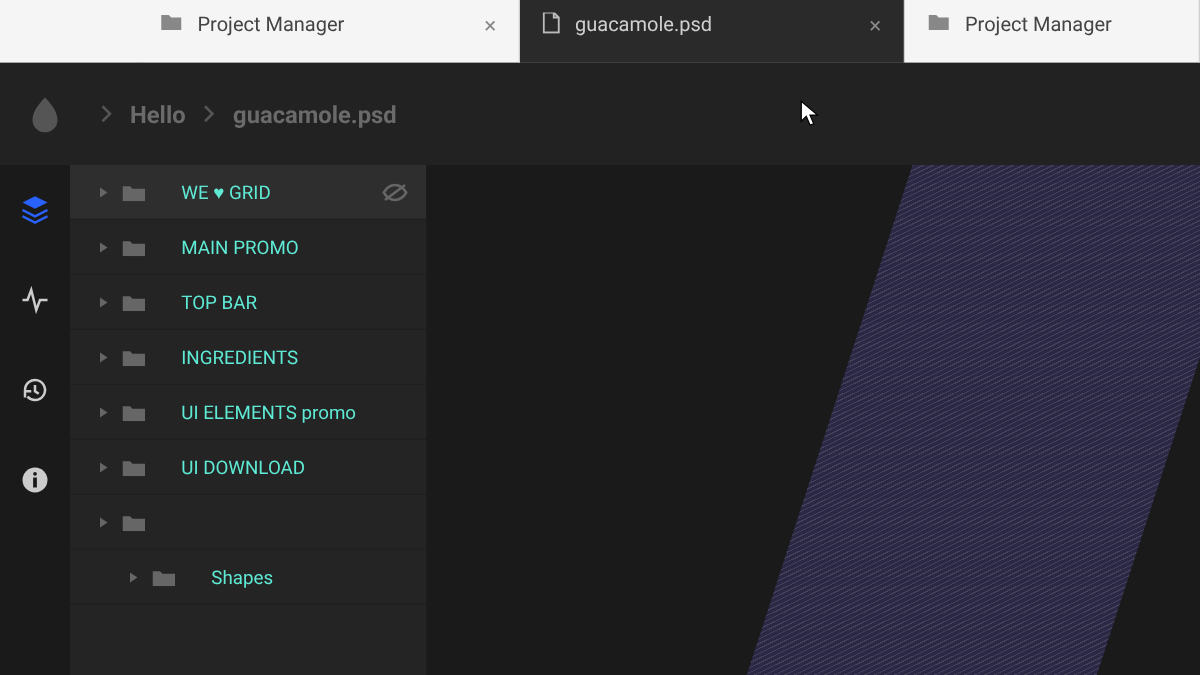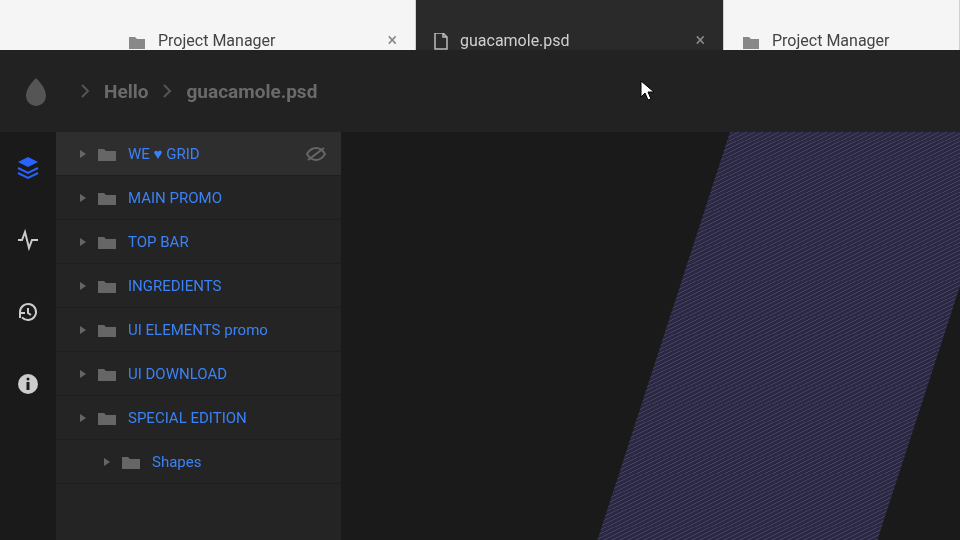--- a/index.html
+++ b/index.html
@@ -17,22 +17,22 @@
   display: flex;
   height: 50px;
   background: #f5f5f5;
 }
 .tab-spacer {
   width: 110px;
   background: #f5f5f5;
 }
 .tab {
   display: flex;
-  align-items: flex-end;
-  padding: 0 18px;
+  align-items: flex-start;
+  padding: 10px 18px;
   background: #f5f5f5;
   border-right: 1px solid #d0d0d0;
   min-width: 0;
   position: relative;
   cursor: pointer;
 }
 .tab.active {
   background: #2a2a2a;
   color: #d0d0d0;
 }
@@ -127,22 +127,23 @@
   margin-right: 8px;
   display: flex;
   align-items: center;
   justify-content: center;
 }
 .layer-folder-icon {
   margin-right: 12px;
   display: flex;
 }
 .layer-label {
-  color: #3b82f6;
+  color: #5eead4;
   font-size: 15px;
+  margin-left: 17px;
 }
 .layer-visibility {
   margin-left: auto;
   display: flex;
 }
 
 
 .canvas {
   flex: 1;
   background: #1a1a1a;
@@ -353,21 +354,20 @@
       <span class="layer-caret">
           <svg width="8" height="10" viewBox="0 0 8 10">
             <path d="M1 1 l6 4 l-6 4 z" fill="#666"></path>
           </svg>
         </span>
       <span class="layer-folder-icon">
           <svg width="18" height="14" viewBox="0 0 18 14">
             <path d="M0 2 h6 l2 2 h10 v10 h-18 z" fill="#666"></path>
           </svg>
         </span>
-      <span class="layer-label">SPECIAL EDITION</span>
     </div>
     <div class="layer-row child">
       <span class="layer-caret">
           <svg width="8" height="10" viewBox="0 0 8 10">
             <path d="M1 1 l6 4 l-6 4 z" fill="#666"></path>
           </svg>
         </span>
       <span class="layer-folder-icon">
           <svg width="18" height="14" viewBox="0 0 18 14">
             <path d="M0 2 h6 l2 2 h10 v10 h-18 z" fill="#666"></path>

